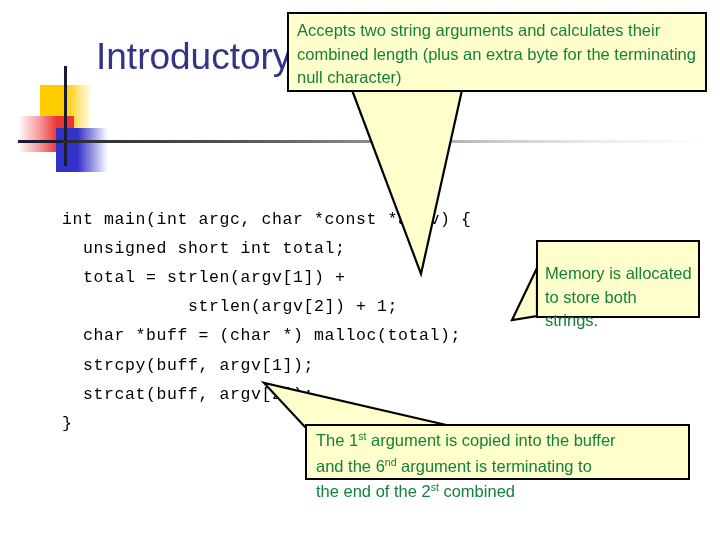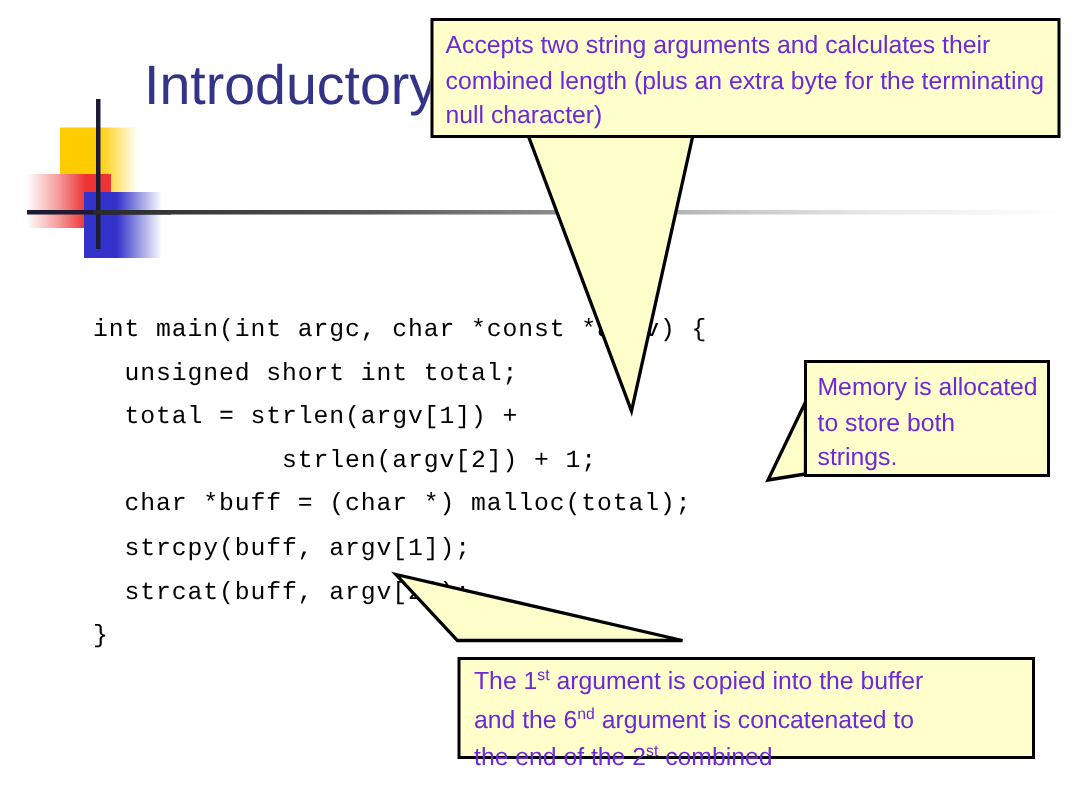--- a/index.html
+++ b/index.html
@@ -105,21 +105,21 @@
     white-space: pre;
     letter-spacing: 0.6px;
   }
 
   
   .callout {
     position: absolute;
     background: #ffffcc;
     border: 2px solid #000000;
     box-sizing: border-box;
-    color: #6d28d9;
+    color: #15803d;
     font-family: "Liberation Sans", sans-serif;
   }
   .callout .txt {
     display: block;
   }
 
   #callout-top {
     left: 287px;
     top: 12px;
     width: 420px;
@@ -128,27 +128,27 @@
     line-height: 23.5px;
     padding: 5px 7px 0 8px;
   }
   #callout-memory {
     left: 536px;
     top: 240px;
     width: 164px;
     height: 78px;
     font-size: 16.5px;
     line-height: 23.5px;
-    padding: 5px 6px 0 7px;
+    padding: 20px 6px 0 7px;
   }
   #callout-bottom {
     left: 305px;
-    top: 438px;
+    top: 424px;
     width: 385px;
-    height: 68px;
+    height: 56px;
     font-size: 16.5px;
     line-height: 23.5px;
     padding: 3px 22px 0 9px;
   }
   .callout sup {
     font-size: 10.5px;
     vertical-align: baseline;
     position: relative;
     top: -6px;
   }
@@ -200,17 +200,17 @@
   <div class="callout" id="callout-top">
     <span class="txt">Accepts two string arguments and calculates their combined length (plus an extra byte for the terminating null character)</span>
   </div>
 
   <div class="callout" id="callout-memory">
     <span class="txt">Memory is allocated to store both strings.</span>
   </div>
 
   <div class="callout" id="callout-bottom">
     <span class="txt"><span>The 1</span><sup>st</sup><span> argument is copied into the buffer</span></span>
-    <span class="txt"><span>and the 6</span><sup>nd</sup><span> argument is concatenated to</span></span>
+    <span class="txt"><span>and the 6</span><sup>nd</sup><span> argument is terminating to</span></span>
     <span class="txt"><span>the end of the 2</span><sup>st</sup><span>  combined</span></span>
   </div>
 
 </div>
 
 </body></html>

